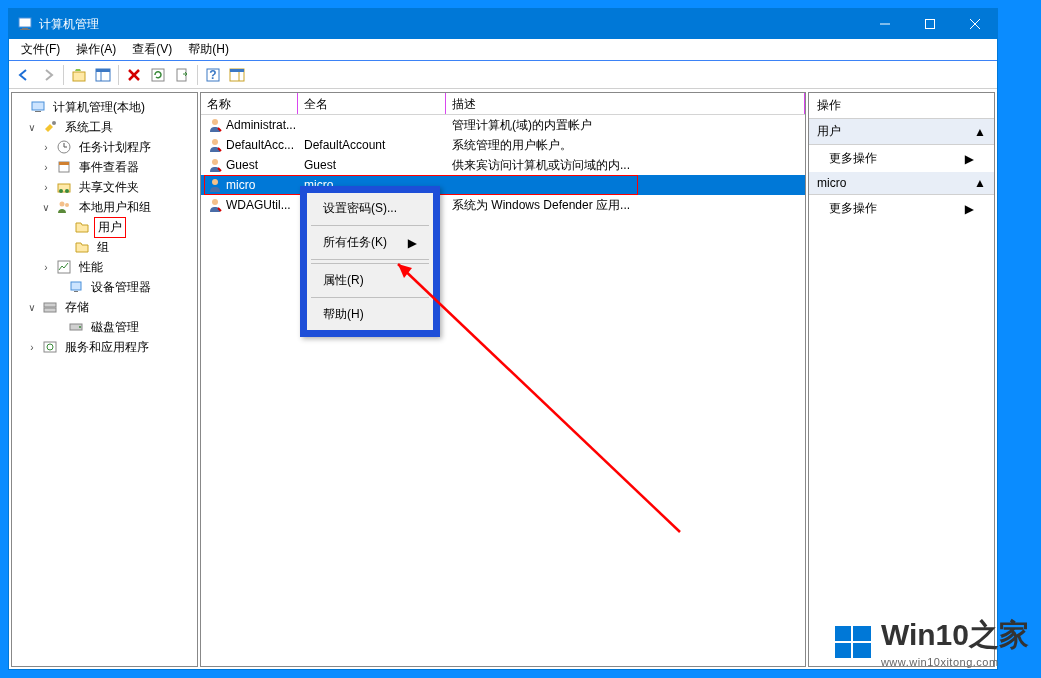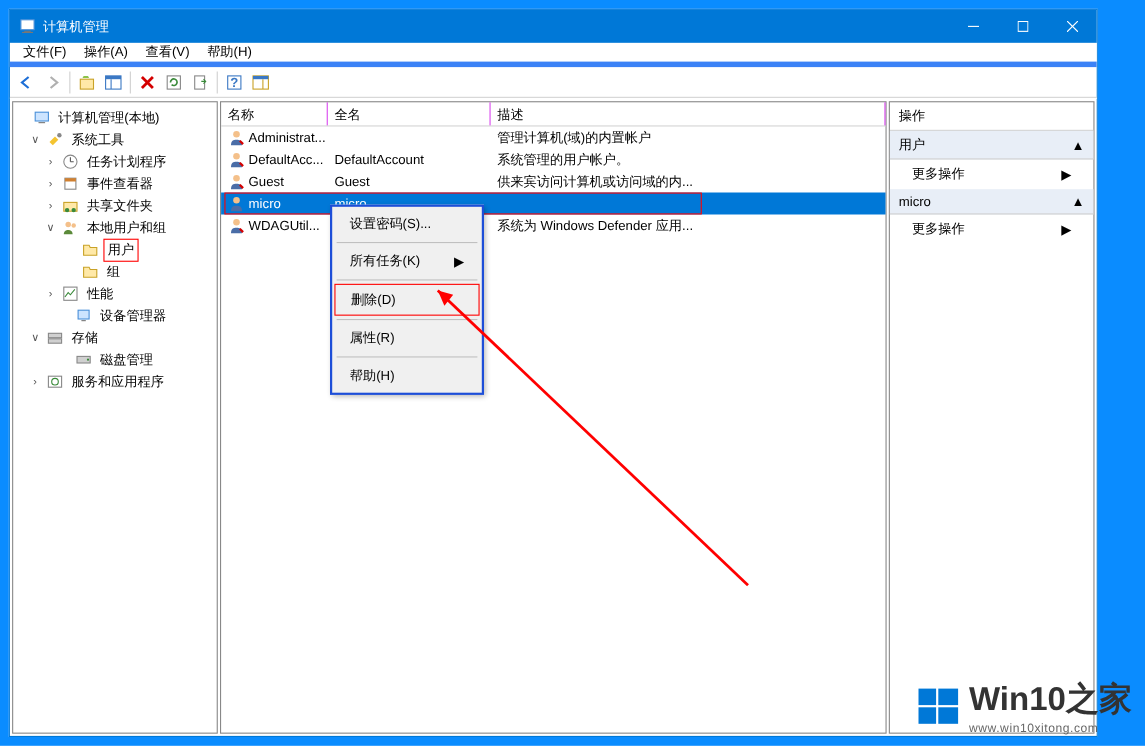--- a/index.html
+++ b/index.html
@@ -2,21 +2,21 @@
 <html><head>
 <meta charset="utf-8">
 <style>
 * { box-sizing: border-box; margin: 0; padding: 0; font-family: "Microsoft YaHei", "Segoe UI", sans-serif; font-size: 12px; }
 body { background: #0a8cff; width: 1041px; height: 678px; position: relative; overflow: hidden; }
 .window { position: absolute; left: 8px; top: 8px; right: 43px; bottom: 8px; background: #fff; border: 1px solid #0078d7; display: flex; flex-direction: column; }
 .titlebar { height: 30px; background: #0078d7; color: #fff; display: flex; align-items: center; }
 .titlebar .icon { width: 16px; height: 16px; margin: 0 6px 0 8px; }
 .titlebar .title { flex: 1; font-size: 12px; }
 .titlebar .winbtn { width: 45px; height: 30px; display: flex; align-items: center; justify-content: center; color: #fff; }
-.menubar { height: 22px; display: flex; align-items: center; padding: 0 4px; background: #fff; border-bottom: 5px solid #3b82f6; }
+.menubar { height: 22px; display: flex; align-items: center; padding: 0 4px; background: #fff; border-bottom: 1px solid #3b82f6; }
 .menubar .item { padding: 3px 8px; }
 .toolbar { height: 28px; display: flex; align-items: center; gap: 2px; padding: 2px 4px; border-bottom: 1px solid #d0d0d0; }
 .toolbar .tbtn { width: 22px; height: 22px; display: flex; align-items: center; justify-content: center; border: 1px solid transparent; }
 .toolbar .sep { width: 1px; height: 20px; background: #d0d0d0; margin: 0 2px; }
 .content { flex: 1; display: flex; border-top: 1px solid #fff; padding: 2px; gap: 2px; min-height: 0; }
 .pane { background: #fff; border: 1px solid #888; position: relative; }
 .tree { width: 187px; overflow: auto; padding: 4px 2px; }
 .tree-item { display: flex; align-items: center; height: 20px; gap: 4px; white-space: nowrap; }
 .tree-item .tw { width: 12px; text-align: center; color: #555; font-size: 10px; }
 .tree-item .ic { width: 16px; height: 16px; }
@@ -26,21 +26,21 @@
 .list-header { display: flex; height: 22px; border-bottom: 1px solid #d4d4d4; }
 .list-header .col { padding: 3px 6px; border-right: 1px solid #d946ef; }
 .list-body .row { display: flex; height: 20px; align-items: center; }
 .list-body .row.selected { background: #0078d7; color: #fff; }
 .list-body .cell { padding: 1px 6px; overflow: hidden; text-overflow: ellipsis; white-space: nowrap; }
 .list-body .cell.c1 { display: flex; align-items: center; gap: 3px; }
 .actions { width: 187px; display: flex; flex-direction: column; }
 .actions-header { padding: 4px 8px; border-bottom: 1px solid #d0d0d0; font-weight: 400; }
 .actions-sec { background: #e8eef7; padding: 4px 8px; display: flex; align-items: center; justify-content: space-between; border-bottom: 1px solid #d0d0d0; }
 .actions-item { padding: 5px 20px; display: flex; align-items: center; justify-content: space-between; }
-.ctxmenu { position: absolute; left: 300px; top: 186px; width: 140px; background: #f0f0f0; border: 2px solid #1d4ed8; box-shadow: 2px 2px 5px rgba(0,0,0,0.3); z-index: 10; padding: 2px; }
+.ctxmenu { position: absolute; left: 300px; top: 186px; width: 140px; background: #f0f0f0; border: 7px solid #1d4ed8; box-shadow: 2px 2px 5px rgba(0,0,0,0.3); z-index: 10; padding: 2px; }
 .ctxmenu .mi { padding: 5px 14px; display: flex; justify-content: space-between; align-items: center; }
 .ctxmenu .mi.hl { border: 1px solid red; }
 .ctxmenu .msep { height: 1px; background: #c0c0c0; margin: 3px 2px; }
 .arrow-anno { position: absolute; left: 380px; top: 252px; z-index: 11; pointer-events: none; }
 .watermark { position: absolute; right: 12px; bottom: 10px; display: flex; align-items: center; gap: 8px; z-index: 20; }
 .wm-logo { width: 40px; height: 40px; }
 .wm-text .big { font-size: 30px; font-weight: bold; color: #333; }
 .wm-text .url { font-size: 11px; color: #666; letter-spacing: 0.5px; }
 svg { display: block; }
 .sel-border { position: absolute; border: 1px solid red; pointer-events: none; }
@@ -384,23 +384,20 @@
 <div class="ctxmenu">
   <div class="mi">
       <span>设置密码(S)...</span>
     </div>
   <div class="msep"></div>
   <div class="mi">
       <span>所有任务(K)</span>
       <span>▶</span>
     </div>
   <div class="msep"></div>
-  <div class="mi hl">
-      <span>删除(D)</span>
-    </div>
   <div class="msep"></div>
   <div class="mi">
       <span>属性(R)</span>
     </div>
   <div class="msep"></div>
   <div class="mi">
       <span>帮助(H)</span>
     </div>
 </div>
 

